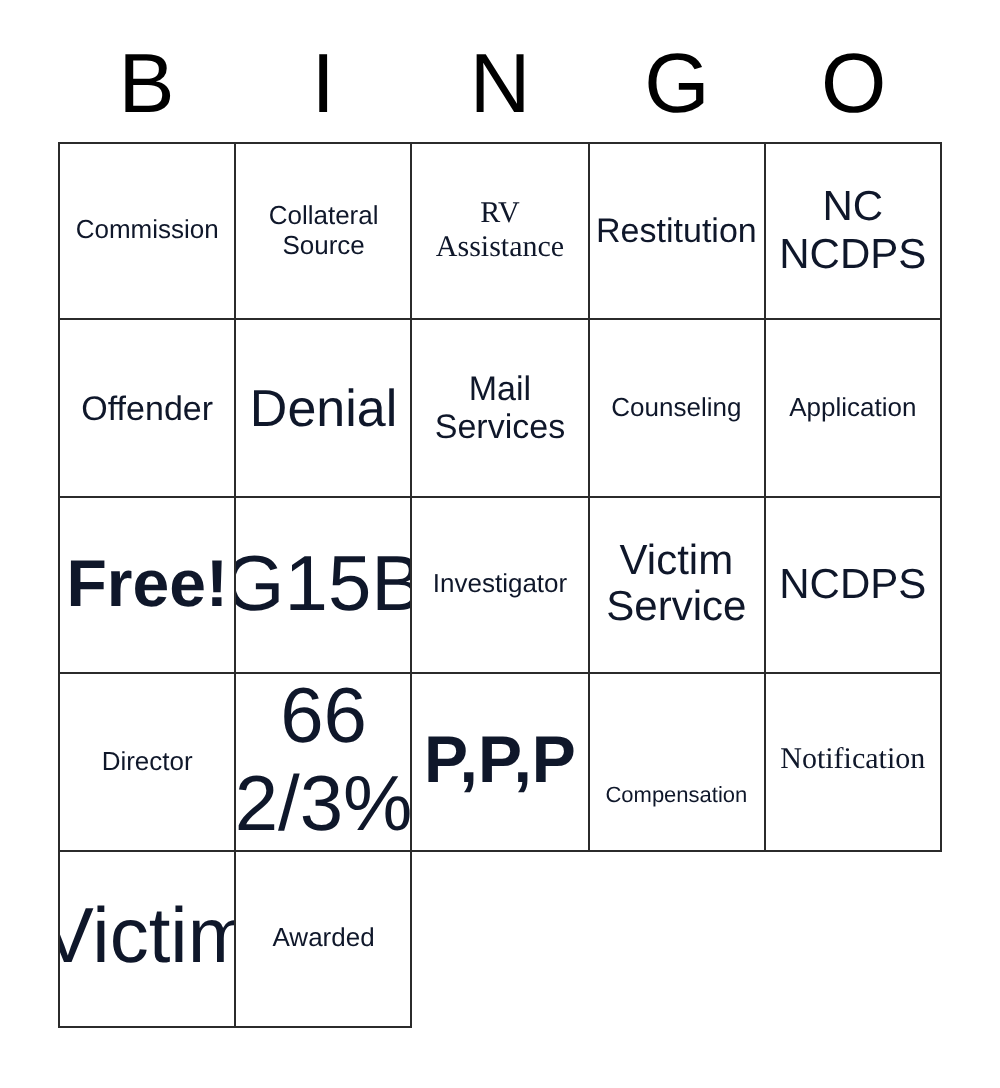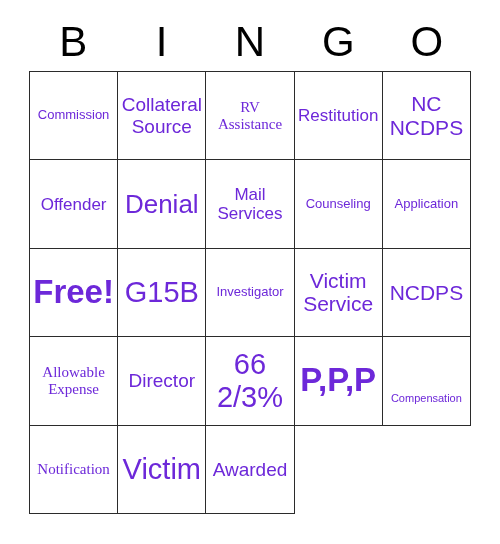--- a/index.html
+++ b/index.html
@@ -66,31 +66,31 @@
     justify-content: center;
     text-align: center;
     padding: 1px 2px;
     overflow: hidden;
     background: #ffffff;
   }
   .cell-text {
     display: block;
     line-height: 1.12;
     white-space: pre-line;
-    color: #6d28d9;
+    color: #0f172a;
   }
   
   .fs-xs  { font-size: 11px; margin-top: 34px; }
   .fs-s   { font-size: 13px; }
   .fs-sm  { font-size: 15px; font-family: Liberation Serif, serif; }
   .fs-m   { font-size: 17px; }
-  .fs-ml  { font-size: 19px; }
+  .fs-ml  { font-size: 13px; }
   .fs-l   { font-size: 21px; }
   .fs-xl  { font-size: 26px; }
-  .fs-xxl { font-size: 29px; }
+  .fs-xxl { font-size: 39px; }
   .fs-3xl { font-size: 33px; font-weight: bold; }
 </style>
 </head>
 <body>
 
 <div id="bingo-card">
 
   <div id="bingo-header">
     <div class="header-letter">B</div>
     <div class="header-letter">I</div>
@@ -144,24 +144,20 @@
         <span class="cell-text fs-s">Investigator</span>
       </div>
       <div class="bingo-cell">
         <span class="cell-text fs-l">Victim
 Service</span>
       </div>
       <div class="bingo-cell">
         <span class="cell-text fs-l">NCDPS</span>
       </div>
       <div class="bingo-cell">
-        <span class="cell-text fs-sm">Allowable
-Expense</span>
-      </div>
-      <div class="bingo-cell">
         <span class="cell-text fs-ml">Director</span>
       </div>
       <div class="bingo-cell">
         <span class="cell-text fs-xxl">66
 2/3%</span>
       </div>
       <div class="bingo-cell">
         <span class="cell-text fs-3xl">P,P,P</span>
       </div>
       <div class="bingo-cell">

